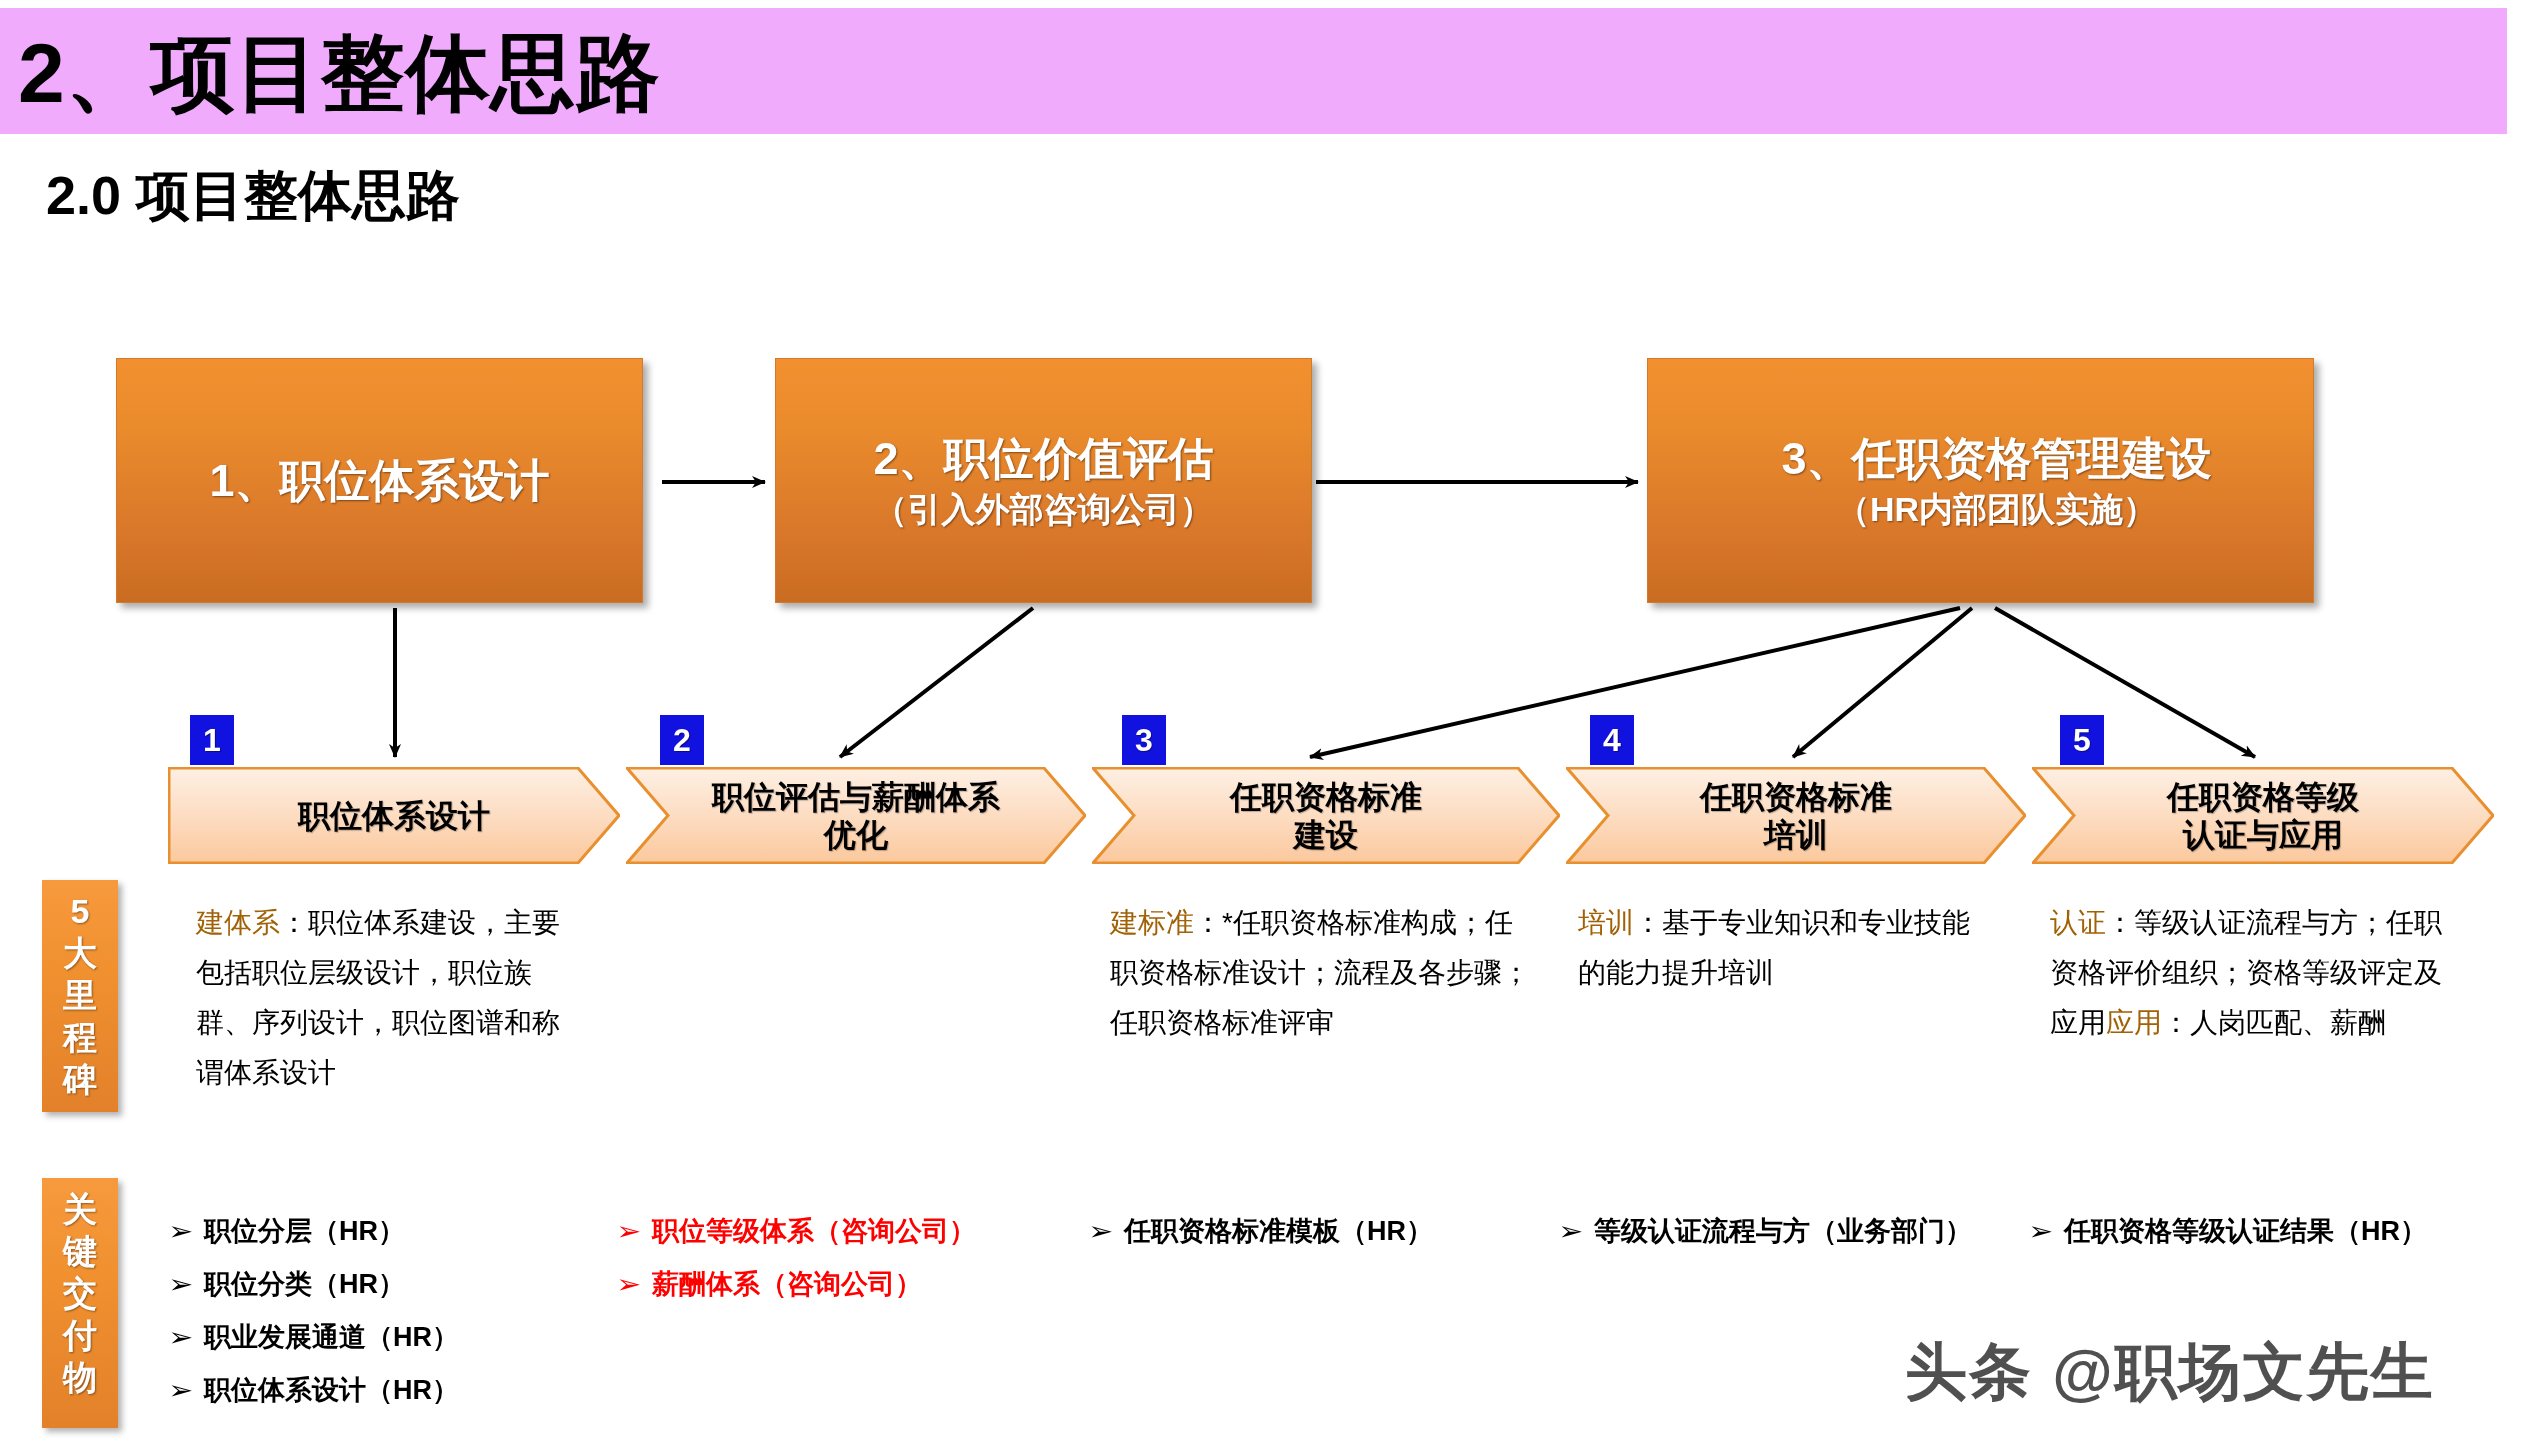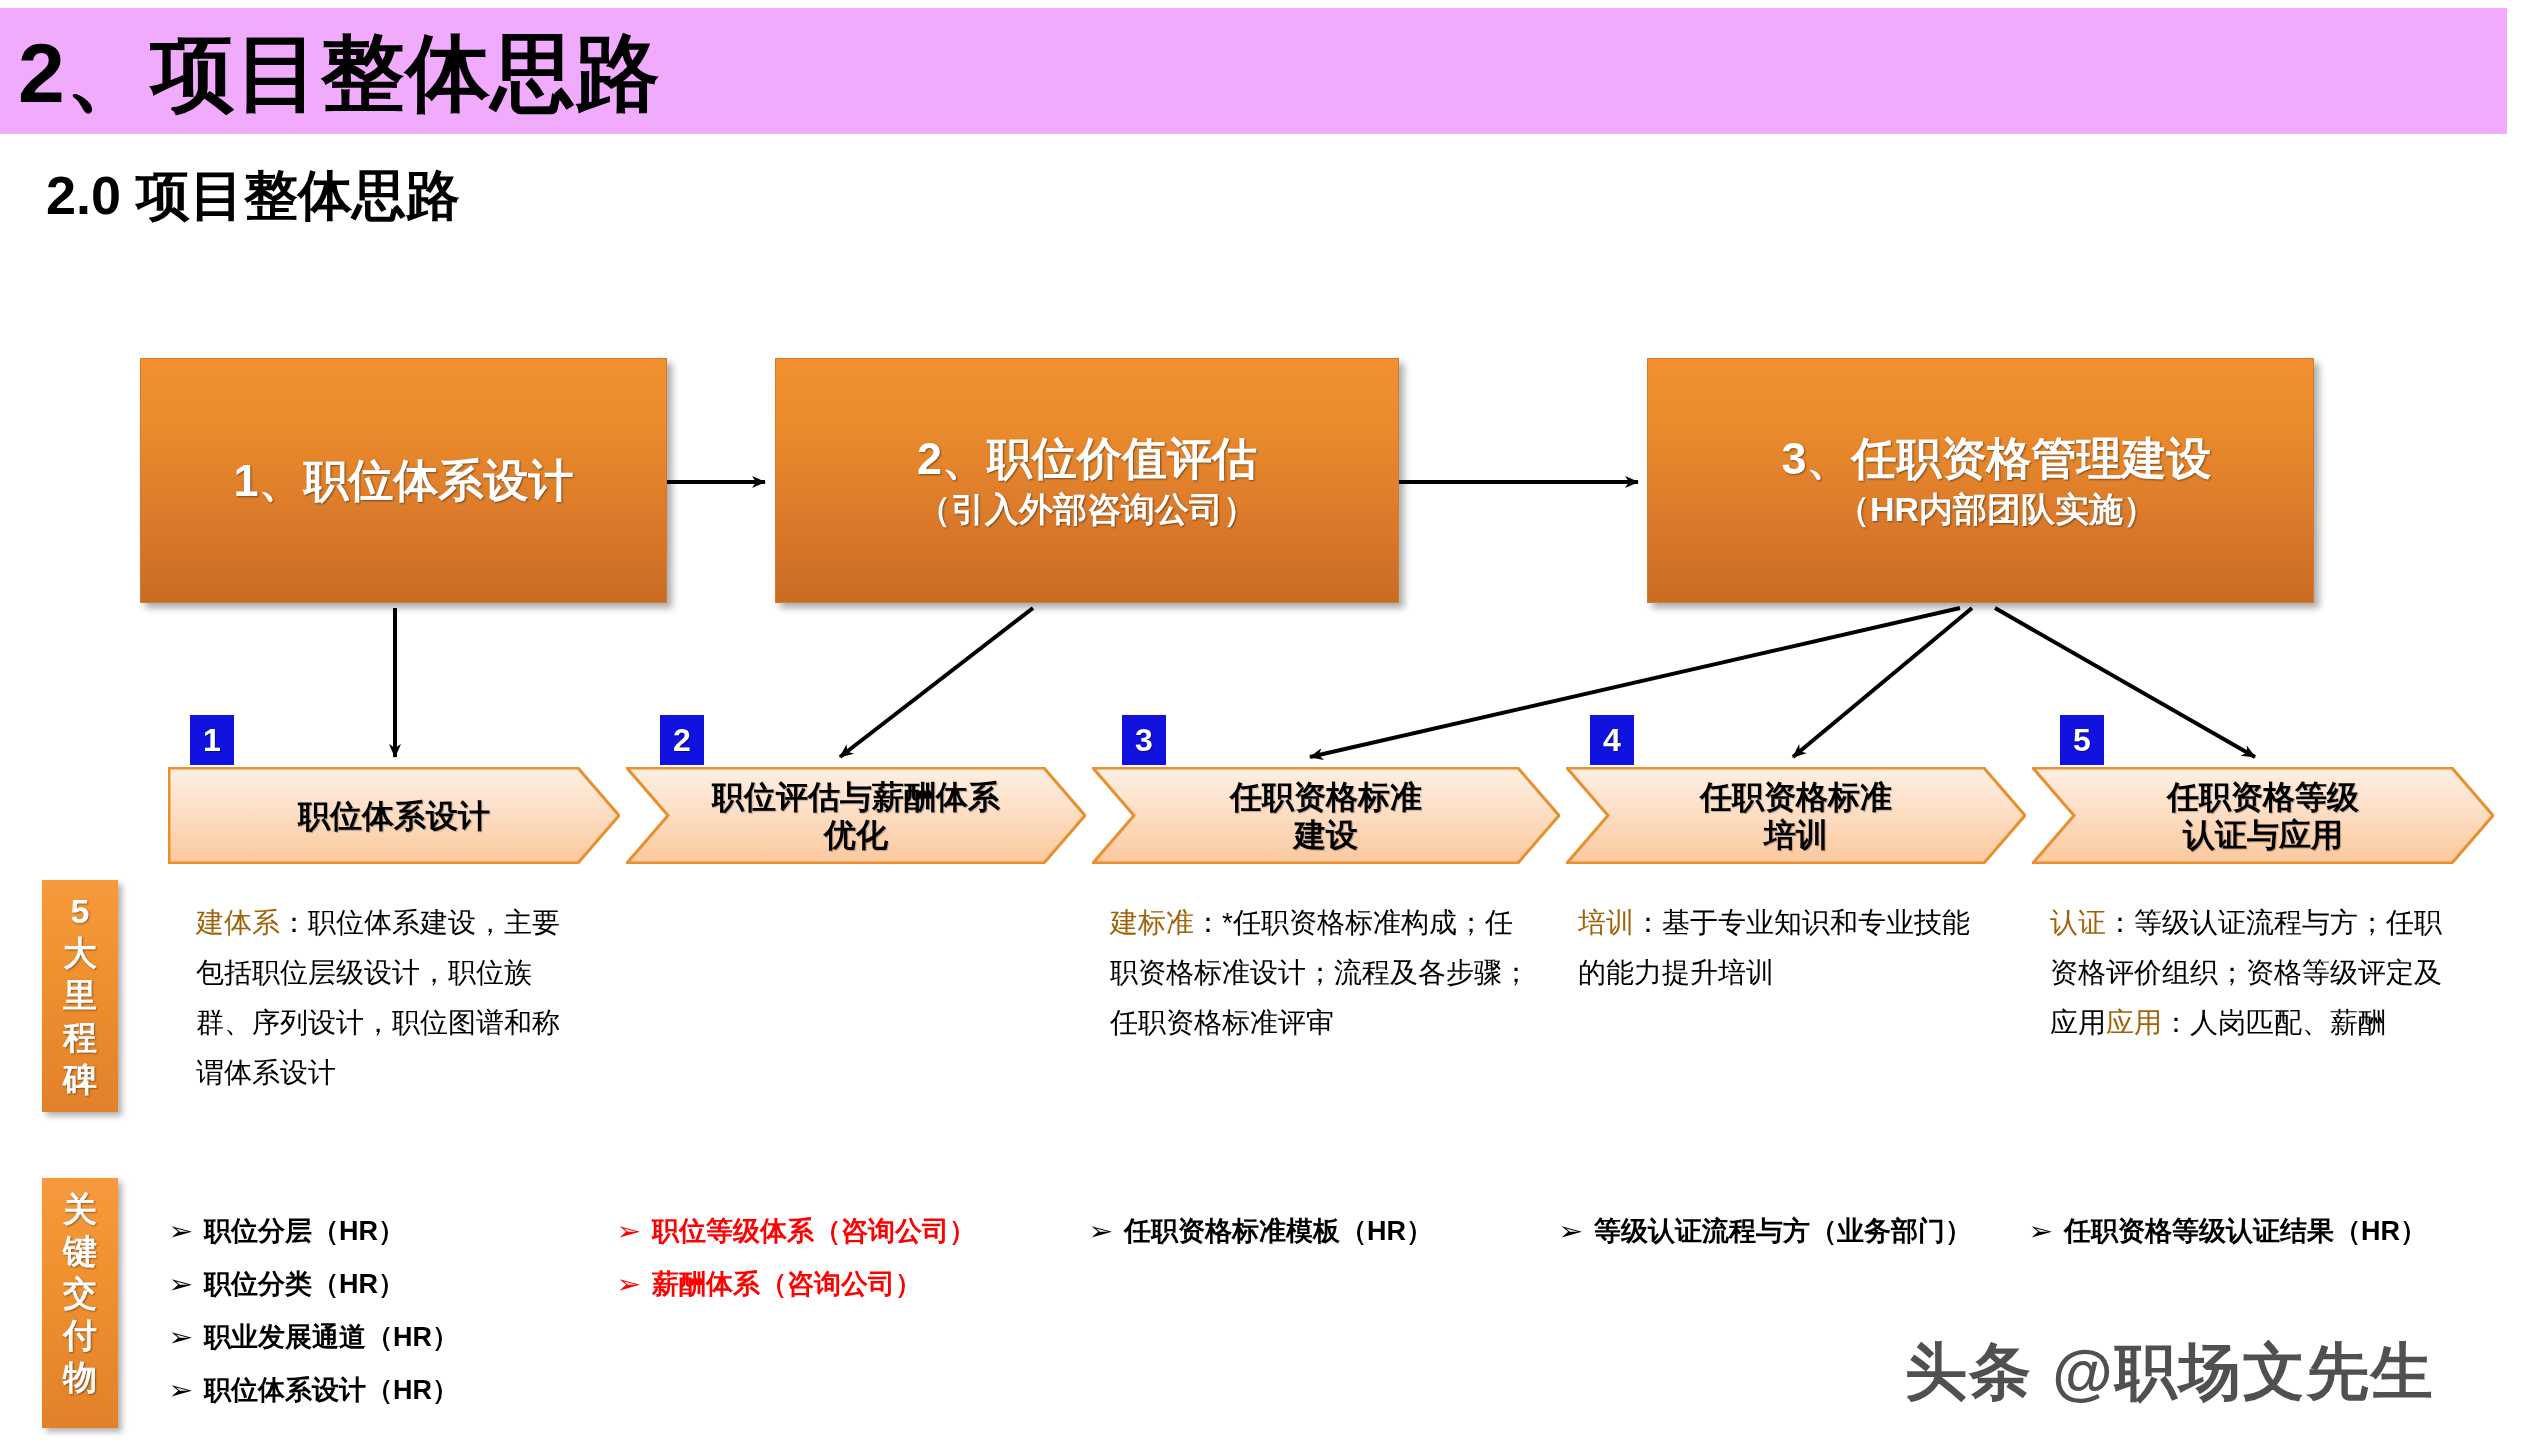--- a/index.html
+++ b/index.html
@@ -39,22 +39,22 @@
   .phase .p-main {
     color: #ffffff; font-weight: 700; font-size: 45px; line-height: 56px;
     text-shadow: 1px 1px 2px rgba(0,0,0,0.45);
     white-space: nowrap;
   }
   .phase .p-sub {
     color: #ffffff; font-weight: 700; font-size: 34px; line-height: 44px;
     text-shadow: 1px 1px 2px rgba(0,0,0,0.45);
     white-space: nowrap;
   }
-  #phase1 { left: 140px;  top: 358px; width: 527px;  height: 245px; }
-  #phase2 { left: 775px;  top: 358px; width: 624px;  height: 245px; }
+  #phase1 { left: 116px;  top: 358px; width: 527px;  height: 245px; }
+  #phase2 { left: 775px;  top: 358px; width: 537px;  height: 245px; }
   #phase3 { left: 1647px; top: 358px; width: 667px;  height: 245px; padding-left: 32px; }
 
   
   .chev-wrap { position: absolute; top: 767px; height: 97px; }
   .chev {
     position: absolute; inset: 0;
     background: linear-gradient(180deg, #fdf0e4 0%, #fde0c8 42%, #fbc89c 100%);
     filter: drop-shadow(4px 4px 4px rgba(0,0,0,0.28));
     display: flex; align-items: center; justify-content: center;
   }

